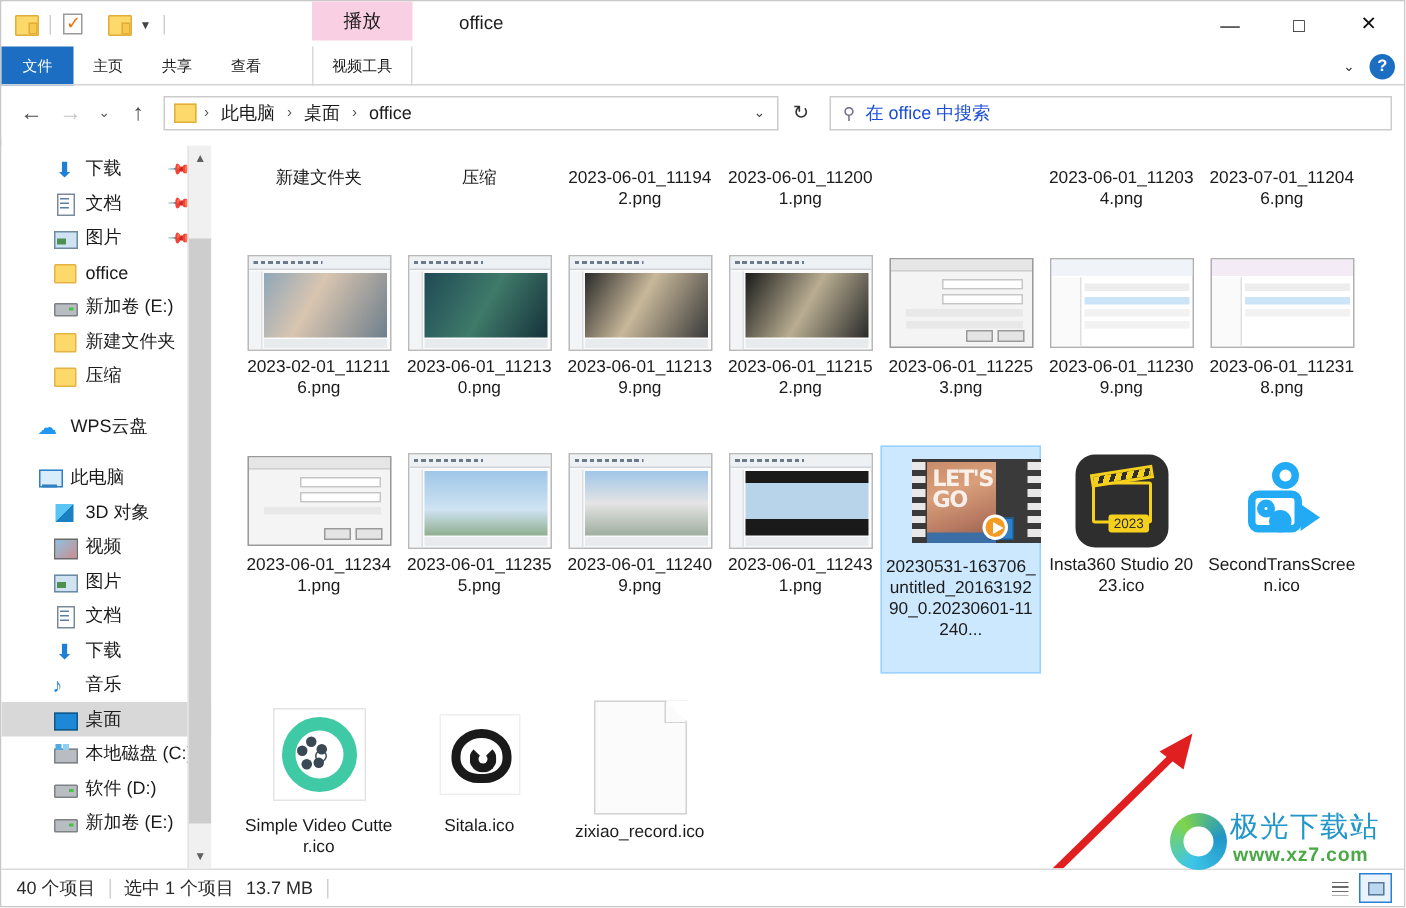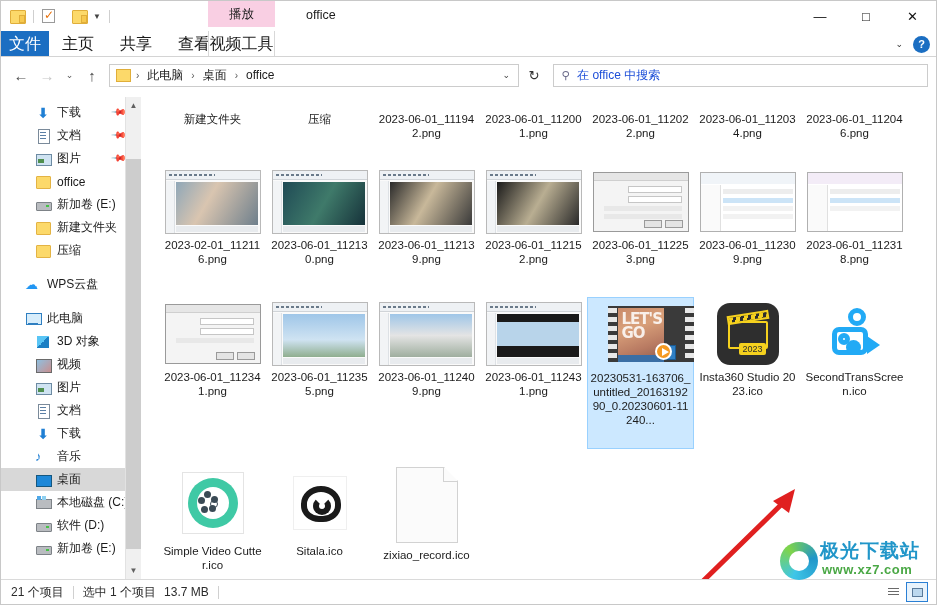--- a/index.html
+++ b/index.html
@@ -37,21 +37,21 @@
 
   .wincontrols { position: absolute; right: 0; top: 0; display: flex; }
   .wc { width: 46px; height: 30px; display: flex; align-items: center;
         justify-content: center; font-size: 13px; color: #111; }
   .wc.close { width: 47px; }
 
   
   .ribbon { height: 26px; background: #fff; display: flex; align-items: stretch;
             position: relative; }
   .tab { display: flex; align-items: center; justify-content: center;
-         font-size: 16px; color: #1b1b1b; padding: 0 13px; }
+         font-size: 10px; color: #1b1b1b; padding: 0 13px; }
   .tab.file { background: #1b6ec2; color: #fff; width: 48px; padding: 0; }
   .tab.vtools { color: #1b1b1b; border-left: 1px solid #d8d8d8;
                 border-right: 1px solid #d8d8d8; width: 67px; padding: 0;
                 position: absolute; left: 207px; top: 0; height: 26px;
                 background: #fff; }
   .ribbon-right { position: absolute; right: 6px; top: 0; height: 26px;
                   display: flex; align-items: center; gap: 10px; }
   .chev-dn { font-size: 9px; color: #333; }
   .help-ico { width: 17px; height: 17px; border-radius: 50%; background: #1b6ec2;
               color: #fff; font-size: 11px; font-weight: bold; display: flex;
@@ -267,21 +267,21 @@
         justify-content:center; }
   .vb.active { border: 1px solid #2a7fd4; background: #e8f3fc; }
   .vb-det { width:11px; height:9px; background:
       repeating-linear-gradient(180deg,#6a6a6a 0 1px,transparent 1px 3px); }
   .vb-big { width:11px; height:9px; border:1px solid #5a7a9a; background:#bcd8ee; }
 
   
   .watermark { position: absolute; right: 8px; bottom: 20px; width: 148px;
                height: 46px; pointer-events: none; }
   .wm-txt { position: absolute; left: 40px; top: 0; font-size: 19px;
-            font-weight: bold; color: #2196c9; letter-spacing: 1px; }
+            font-weight: normal; color: #2196c9; letter-spacing: 1px; }
   .wm-sub { position: absolute; left: 42px; top: 24px; font-size: 13px;
             font-weight: bold; color: #4aa845; letter-spacing: 0.5px; }
   .wm-swirl { position: absolute; left: 0; top: 4px; width: 38px; height: 38px;
               border-radius: 50%;
               background: conic-gradient(from 200deg, #3ec6e8, #7fd44a, #2196c9, #3ec6e8); }
   .wm-swirl::after { content:""; position:absolute; left:9px; top:9px; width:20px;
       height:20px; border-radius:50%; background:#fff; }
 </style>
 </head>
 <body>
@@ -458,29 +458,28 @@
         <div class="cell">
           <div class="thumb"></div>
           <div class="fname">2023-06-01_111942.png</div>
         </div>
         <div class="cell">
           <div class="thumb"></div>
           <div class="fname">2023-06-01_112001.png</div>
         </div>
         <div class="cell">
           <div class="thumb"></div>
-          <div class="fname">2023-06-01_112022.png</div>
         </div>
         <div class="cell">
           <div class="thumb"></div>
           <div class="fname">2023-06-01_112034.png</div>
         </div>
         <div class="cell">
           <div class="thumb"></div>
-          <div class="fname">2023-06-01_112046.png</div>
+          <div class="fname">2023-07-01_112046.png</div>
         </div>
       </div>
 
       <div class="grid-row" style="top:68px; left:18px;">
         <div class="cell">
           <div class="thumb">
             <div class="shot">
                 <div class="shot-tb"></div>
                 <div class="shot-side"></div>
               <div class="shot-vid" style="background:linear-gradient(120deg,#8fa7b8,#d9c5b0 40%,#6e7f8c)"></div>
@@ -688,21 +687,21 @@
 
       <svg class="arrow" viewBox="0 0 120 110">
         <line x1="8" y1="100" x2="100" y2="10" stroke="#e02020" stroke-width="5" stroke-linecap="round"></line>
         <polygon points="106,2 84,14 100,26" fill="#e02020"></polygon>
       </svg>
 
     </div>
   </div>
 
   <div class="statusbar">
-    <span class="st-txt">21 个项目</span>
+    <span class="st-txt">40 个项目</span>
     <span class="st-sep"></span>
     <span class="st-txt">选中 1 个项目</span>
     <span style="width:8px"></span>
     <span class="st-txt">13.7 MB</span>
     <span class="st-sep"></span>
 
     <div class="view-btns">
       <div class="vb">
         <span class="vb-det"></span>
       </div>

